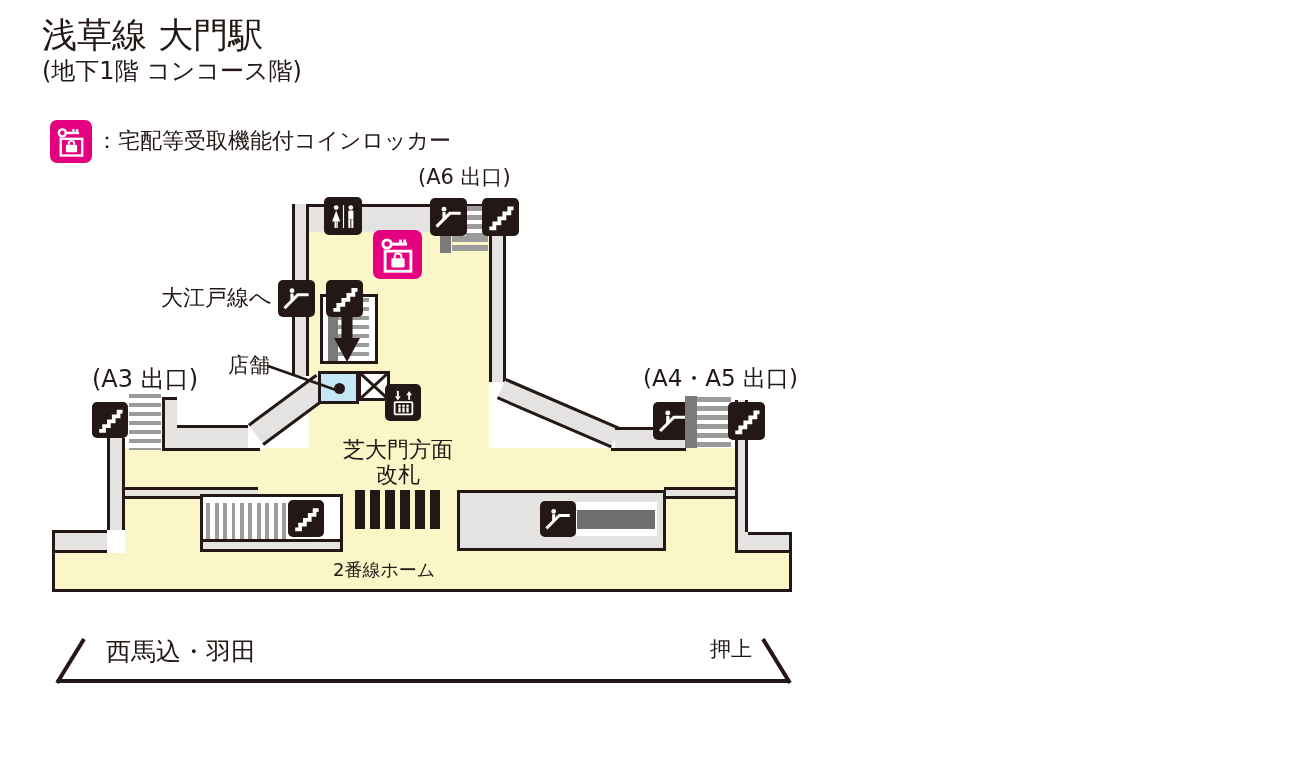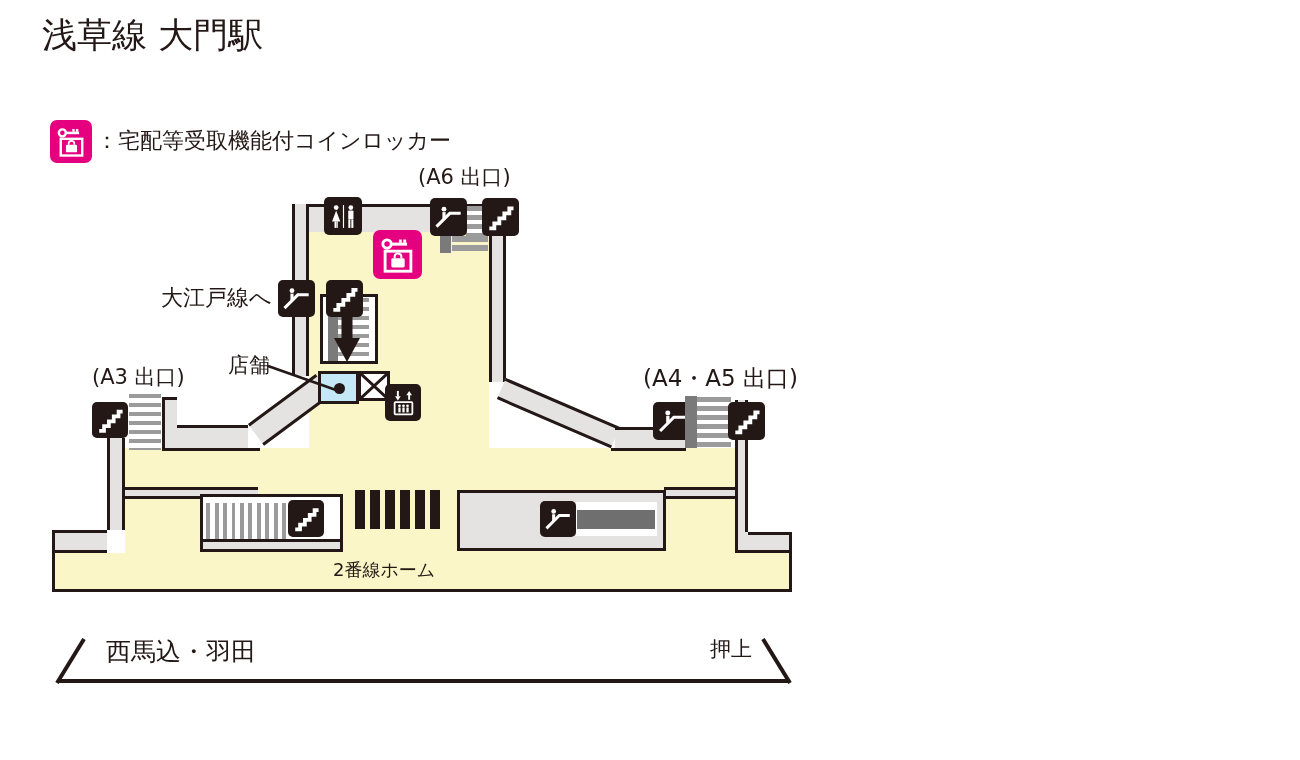--- a/index.html
+++ b/index.html
@@ -24,20 +24,21 @@
   .hstripes{background:repeating-linear-gradient(180deg,var(--stripe) 0 4.5px,#fff 4.5px 9px)}
   .vstripes{background:repeating-linear-gradient(90deg,var(--stripe) 0 4px,#fff 4px 8.5px)}
   .gatebar{width:10px;height:39px;background:var(--outline);display:inline-block;margin-right:5px}
 </style>
 </head>
 <body>
 
 <div id="map">
 
   <div class="lbl" style="left:42px;top:16px;font-size:35px">浅草線 大門駅</div>
+  <div class="lbl" style="left:42px;top:58px;font-size:24px">(地下1階 コンコース階)</div>
 
   <div class="icon pink" style="left:50px;top:120px;width:42px;height:43px">
       <svg viewBox="0 0 44 44">
         <circle cx="10.5" cy="10.5" r="4.4" fill="none" stroke="#fff" stroke-width="3"></circle>
         <rect x="14.5" y="9" width="17" height="3.2" fill="#fff"></rect>
         <rect x="23" y="5.8" width="3" height="3.4" fill="#fff"></rect>
         <rect x="27.5" y="5.8" width="3" height="3.4" fill="#fff"></rect>
         <rect x="8.5" y="18" width="27" height="21" fill="none" stroke="#fff" stroke-width="3"></rect>
         <rect x="15" y="25.5" width="14" height="9.5" rx="1.5" fill="#fff"></rect>
         <path d="M18.5 25.5 v-2 a3.5 3 0 0 1 7 0 v2" fill="none" stroke="#fff" stroke-width="2.2"></path>
@@ -210,22 +211,26 @@
       </svg>
     </div>
 
   <div class="abs" style="left:355px;top:490px;width:92px;height:39px;white-space:nowrap">
     <span class="gatebar"></span><span class="gatebar"></span><span class="gatebar"></span><span class="gatebar"></span><span class="gatebar"></span><span class="gatebar"></span>
   </div>
 
   <div class="lbl" style="left:418px;top:166px;font-size:21px">(A6 出口)</div>
   <div class="lbl" style="left:161px;top:286px;font-size:22px">大江戸線へ</div>
   <div class="lbl" style="left:228px;top:354px;font-size:21px">店舗</div>
-  <div class="lbl" style="left:92px;top:366px;font-size:21px">(A3 出口)</div>
+  <div class="lbl" style="left:92px;top:366px;font-size:24px">(A3 出口)</div>
   <div class="lbl" style="left:643px;top:366px;font-size:23px">(A4・A5 出口)</div>
+  <div class="lbl" style="left:335px;top:438px;width:126px;font-size:22px;text-align:center">
+    <div>芝大門方面</div>
+    <div>改札</div>
+  </div>
   <div class="lbl" style="left:333px;top:560px;font-size:18px">2番線ホーム</div>
 
   <div class="abs" style="left:50px;top:632px;width:748px;height:56px">
     <svg viewBox="0 0 748 56" width="100%" height="100%">
       <path d="M7 49 H740" stroke="#231815" stroke-width="4" fill="none"></path>
       <path d="M7 51 L34 7" stroke="#231815" stroke-width="4" fill="none"></path>
       <path d="M713 7 L740 51" stroke="#231815" stroke-width="4" fill="none"></path>
     </svg>
   </div>
   <div class="lbl" style="left:106px;top:638px;font-size:25px">西馬込・羽田</div>

